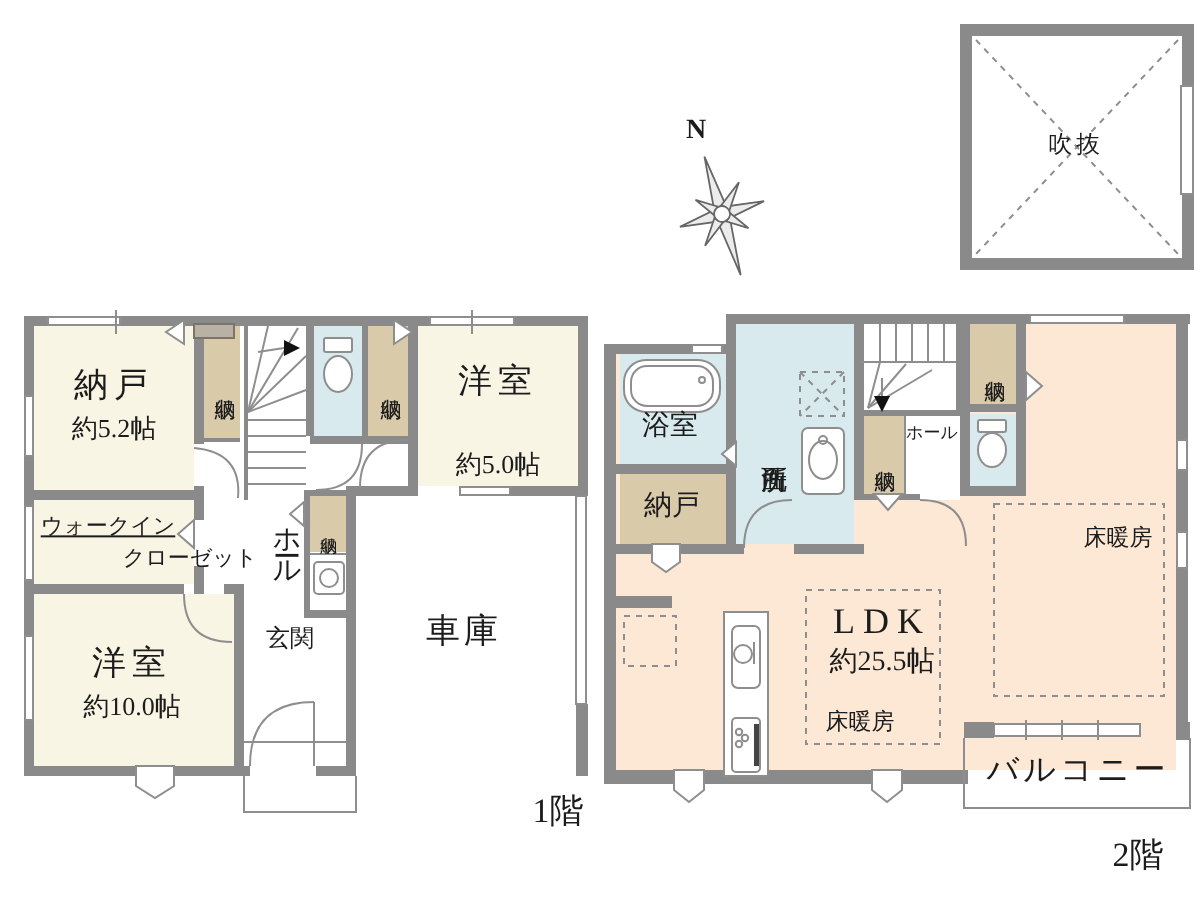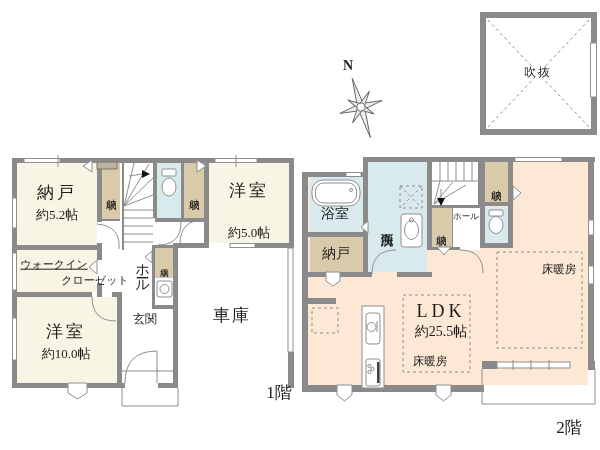--- a/index.html
+++ b/index.html
@@ -274,26 +274,27 @@
   <div class="lbl" style="left:249px;top:191px;font-size:17px;letter-spacing:3px;">洋室</div>
   <div class="lbl" style="left:249px;top:213px;font-size:13px;margin-top:20px;">約5.0帖</div>
   <div class="lbl" style="left:54px;top:264px;font-size:11px;text-decoration:underline;">ウォークイン</div>
   <div class="lbl" style="left:54px;top:280px;font-size:11px;margin-left:41px;">クローゼット</div>
   <div class="lbl vert" style="left:142px;top:270px;font-size:14px;">ホール</div>
   <div class="lbl vert" style="left:164px;top:262px;font-size:8.5px;">収納</div>
   <div class="lbl" style="left:145px;top:320px;font-size:12px;">玄関</div>
   <div class="lbl" style="left:66px;top:332px;font-size:17px;letter-spacing:3px;">洋室</div>
   <div class="lbl" style="left:66px;top:354px;font-size:13px;">約10.0帖</div>
   <div class="lbl" style="left:232px;top:316px;font-size:17px;letter-spacing:2px;">車庫</div>
-  <div class="lbl" style="left:279px;top:393px;font-size:17px;">1階</div>
+  <div class="lbl" style="left:279px;top:406px;font-size:17px;">1階</div>
 
   <div class="lbl" style="left:335px;top:214px;font-size:14px;">浴室</div>
   <div class="lbl vert" style="left:386px;top:223px;font-size:13px;">洗面所</div>
   <div class="lbl" style="left:336px;top:254px;font-size:14px;">納戸</div>
   <div class="lbl vert" style="left:441px;top:227px;font-size:10.5px;">収納</div>
   <div class="lbl vert" style="left:496px;top:182px;font-size:10.5px;">収納</div>
   <div class="lbl" style="left:466px;top:217px;font-size:8.5px;">ホール</div>
   <div class="lbl" style="left:441px;top:311px;font-size:18px;letter-spacing:4px;">LDK</div>
   <div class="lbl" style="left:441px;top:332px;font-size:14px;">約25.5帖</div>
   <div class="lbl" style="left:430px;top:362px;font-size:11.5px;">床暖房</div>
   <div class="lbl" style="left:559px;top:270px;font-size:11.5px;">床暖房</div>
+  <div class="lbl" style="left:539px;top:386px;font-size:16px;letter-spacing:2px;">バルコニー</div>
   <div class="lbl" style="left:569px;top:428px;font-size:17px;">2階</div>
 </div>
 
 </body></html>

